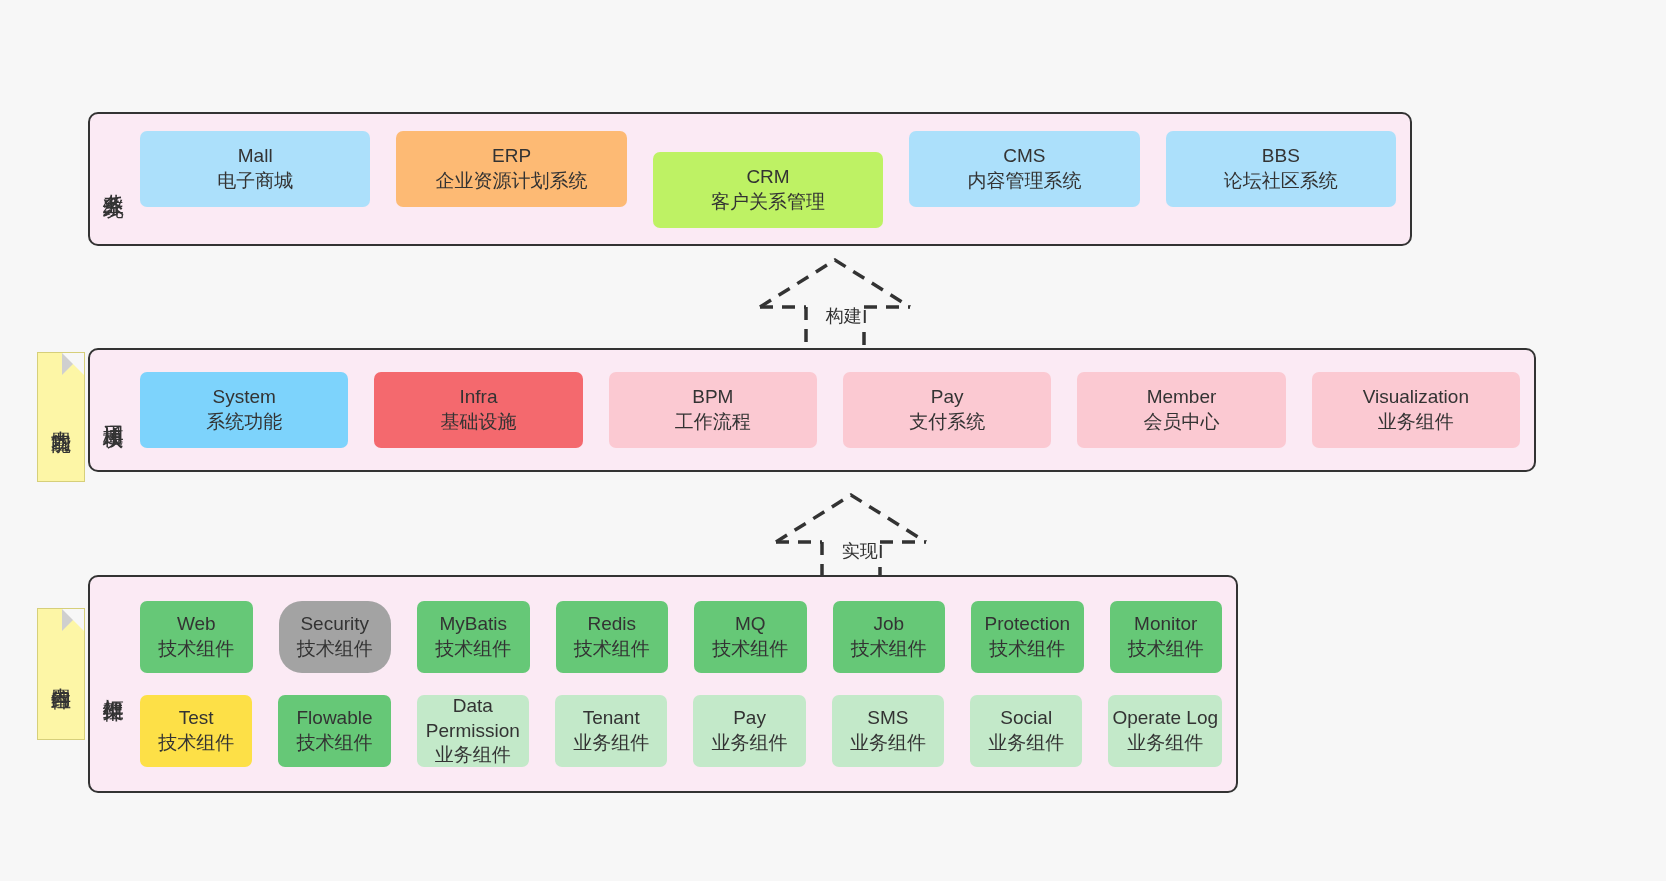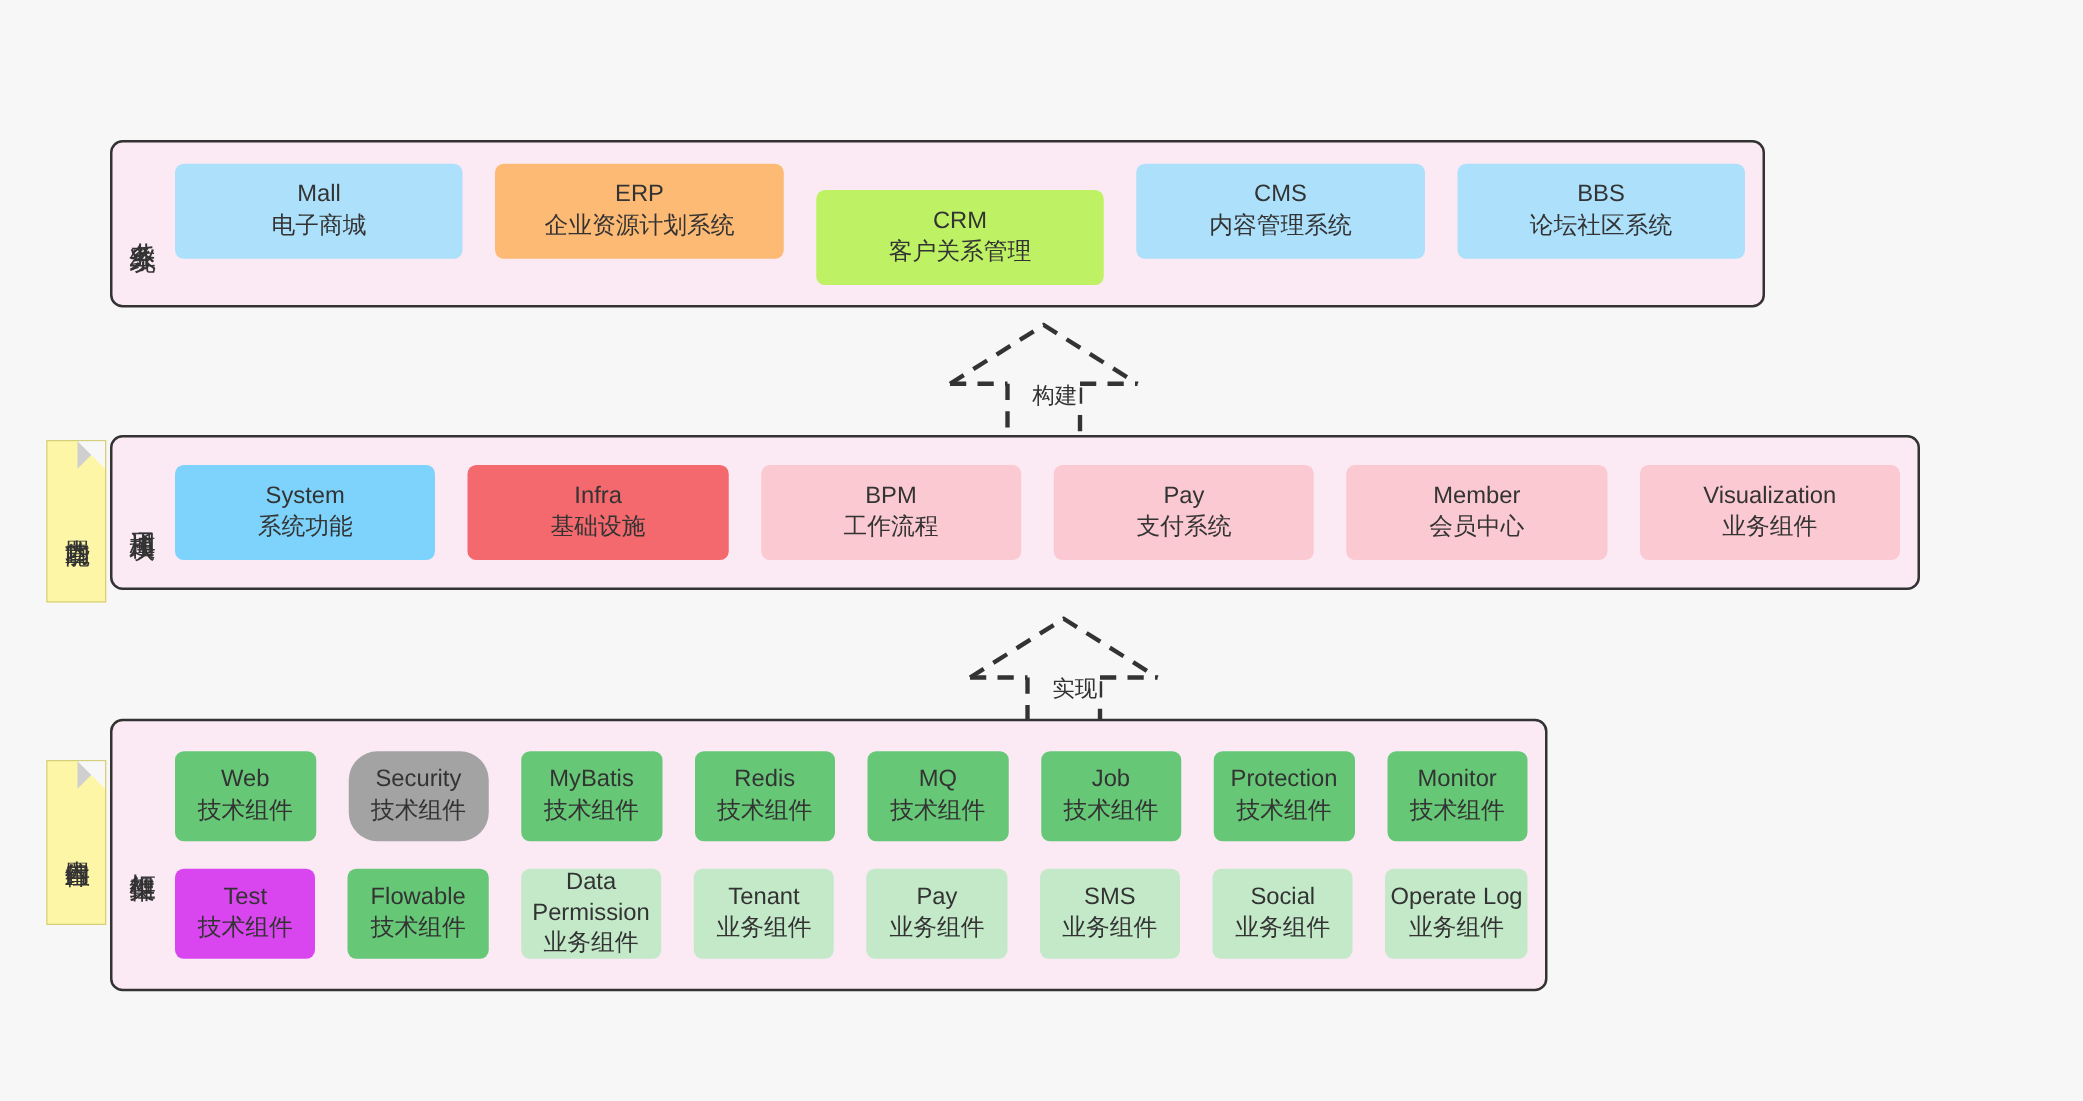--- a/index.html
+++ b/index.html
@@ -263,21 +263,21 @@
         <div class="card" style="background: rgb(102, 200, 119);">
           <div class="title">Protection</div>
           <div class="sub">技术组件</div>
         </div>
         <div class="card" style="background: rgb(102, 200, 119);">
           <div class="title">Monitor</div>
           <div class="sub">技术组件</div>
         </div>
       </div>
     <div class="card-row" id="framework-row2">
-        <div class="card" style="background: #d946ef;">
+        <div class="card" style="background: #fde047;">
           <div class="title">Test</div>
           <div class="sub">技术组件</div>
         </div>
         <div class="card" style="background: rgb(102, 200, 119);">
           <div class="title">Flowable</div>
           <div class="sub">技术组件</div>
         </div>
         <div class="card wrap" style="background: rgb(195, 233, 201);">
           <div class="title">Data Permission</div>
           <div class="sub">业务组件</div>

